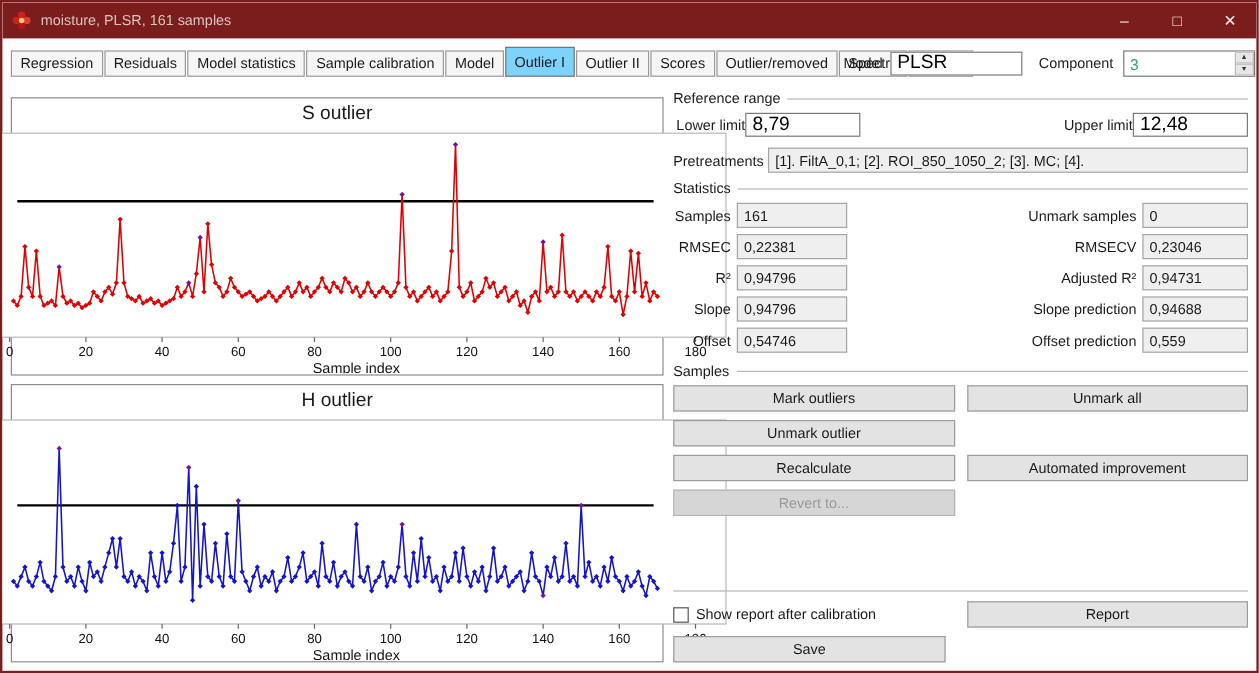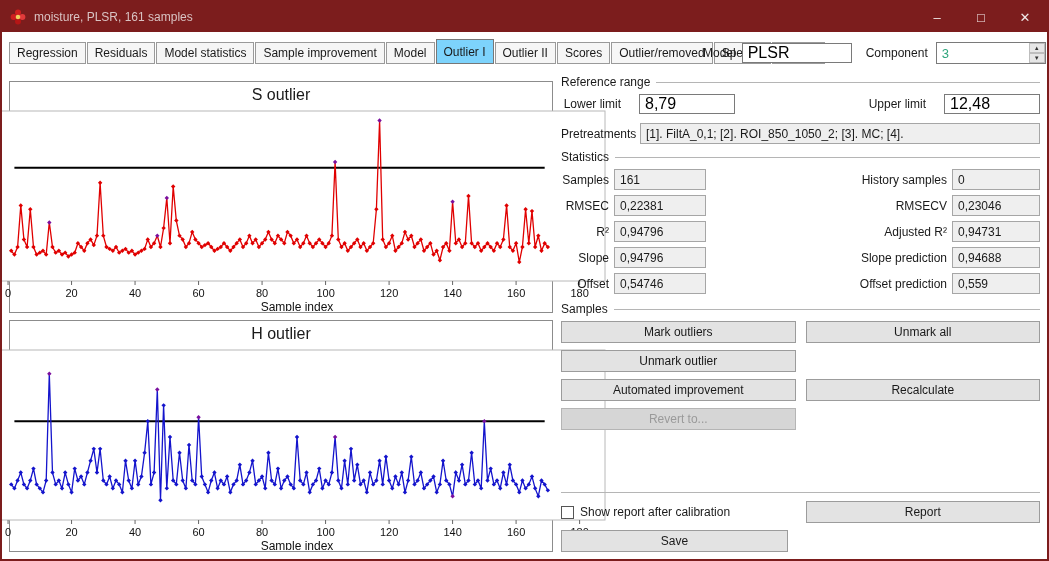--- a/index.html
+++ b/index.html
@@ -31,21 +31,21 @@
   .main { flex:1; display:flex; gap:8px; padding:5px 7px 7px 7px; min-height:0; }
   .charts { width:544px; display:flex; flex-direction:column; gap:7px; flex:0 0 auto;margin-top:12px; }
   .chart-panel { flex:1; border:1px solid #8c8c8c; background:#fff; padding:1px; display:flex; flex-direction:column; align-items:center; min-height:0; }
   .chart-title { font-size:16px; padding-top:3px; height:22px; }
   svg.chart { display:block; font-family:"Liberation Sans",sans-serif; }
 
   
   .rightpanel { flex:1; display:flex; flex-direction:column; min-width:0; }
   .group-hd { display:flex; align-items:center; gap:6px; margin:6px 0 5px 0; }
   .group-hd .hline { flex:1; height:1px; background:#b5b5b5; }
-  .ref-grid { display:grid; grid-template-columns:60px 96px 1fr 96px; column-gap:18px; align-items:center; }
+  .ref-grid { display:grid; grid-template-columns:60px 96px 1fr 96px; column-gap:0; align-items:center; }
   .pre-row { display:grid; grid-template-columns:74px 1fr; column-gap:5px; align-items:center; margin-top:9px; }
   .stat-grid { display:grid; grid-template-columns:48px 92px 1fr 88px; column-gap:5px; row-gap:5px; align-items:center; margin-bottom:2px; }
   .slabel { text-align:right; white-space:nowrap; }
   .sfield { height:21px; border:1px solid #a6a6a6; background:#efefef; padding:3px 5px; font-size:12px; overflow:hidden; white-space:nowrap; }
   .action-grid { display:grid; grid-template-columns:1fr 1fr; column-gap:10px; row-gap:7px; }
   .btn { height:22px; background:#e3e3e3; border:1px solid #9c9c9c; font-family:"Liberation Sans",sans-serif; font-size:12px; color:#1a1a1a; display:flex; align-items:center; justify-content:center; cursor:default; padding:0 4px; }
   .btn.disabled { background:#d6d6d6; color:#9a9a9a; border-color:#b5b5b5; }
   .divider { height:1px; background:#b5b5b5; margin-top:auto; margin-bottom:8px; }
   .report-row { display:grid; grid-template-columns:1fr 1fr; column-gap:10px; align-items:center; margin-bottom:7px; }
   .check-wrap { display:flex; align-items:center; gap:6px; }
@@ -71,21 +71,21 @@
       <span class="win-btn">□</span>
       <span class="win-btn">✕</span>
     </span>
   </div>
 
   <div class="toprow">
     <div class="tabbar">
         <div class="tab">Regression</div>
         <div class="tab">Residuals</div>
         <div class="tab">Model statistics</div>
-        <div class="tab">Sample improvement</div>
+        <div class="tab">Sample calibration</div>
         <div class="tab">Model</div>
         <div class="tab active">Outlier I</div>
         <div class="tab">Outlier II</div>
         <div class="tab">Scores</div>
         <div class="tab">Outlier/removed</div>
         <div class="tab">Spectra</div>
         <div class="tab">History</div>
       </div>
     <div class="model-bar">
       <span class="lbl">Model</span>
@@ -548,21 +548,21 @@
         <div class="sfield">[1]. FiltA_0,1; [2]. ROI_850_1050_2; [3]. MC; [4].</div>
       </div>
 
       <div class="group-hd">
         <span>Statistics</span>
         <span class="hline"></span>
       </div>
       <div class="stat-grid">
         <span class="slabel">Samples</span>
         <div class="sfield">161</div>
-        <span class="slabel">History samples</span>
+        <span class="slabel">Unmark samples</span>
         <div class="sfield">0</div>
 
         <span class="slabel">RMSEC</span>
         <div class="sfield">0,22381</div>
         <span class="slabel">RMSECV</span>
         <div class="sfield">0,23046</div>
 
         <span class="slabel">R²</span>
         <div class="sfield">0,94796</div>
         <span class="slabel">Adjusted R²</span>
@@ -581,22 +581,22 @@
 
       <div class="group-hd">
         <span>Samples</span>
         <span class="hline"></span>
       </div>
       <div class="action-grid">
         <button class="btn">Mark outliers</button>
         <button class="btn">Unmark all</button>
         <button class="btn">Unmark outlier</button>
         <div></div>
+        <button class="btn">Recalculate</button>
         <button class="btn">Automated improvement</button>
-        <button class="btn">Recalculate</button>
         <button class="btn disabled">Revert to...</button>
         <div></div>
       </div>
 
       <div class="divider"></div>
 
       <div class="report-row">
         <div class="check-wrap">
           <span class="checkbox"></span>
           <span>Show report after calibration</span>

